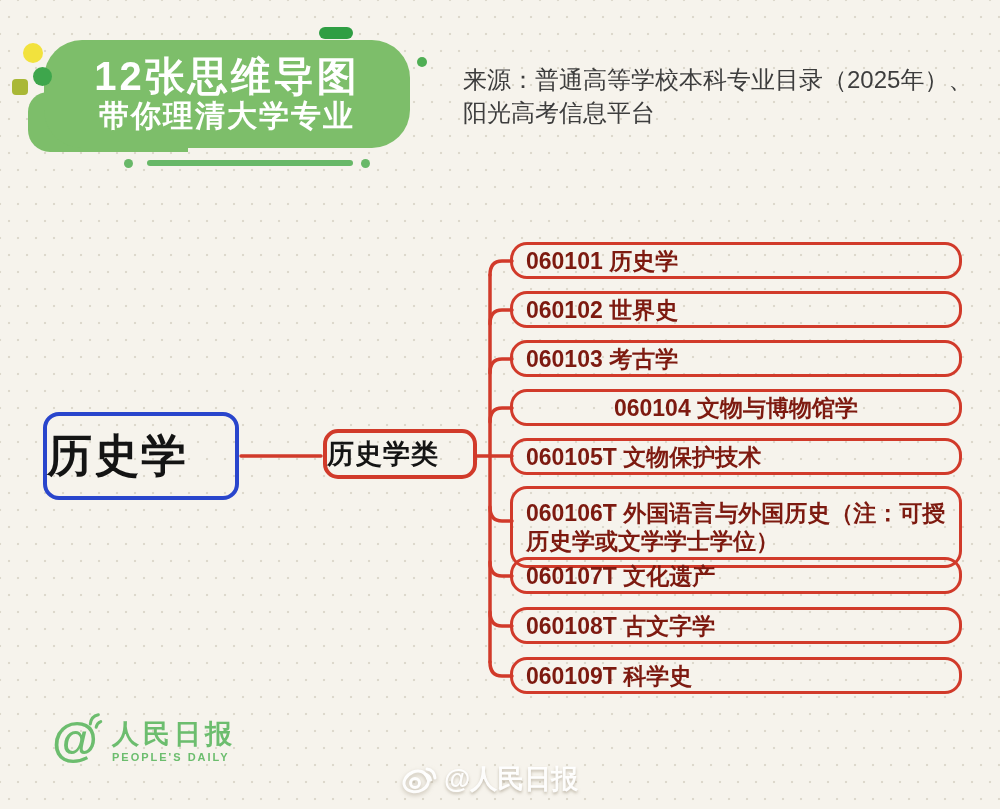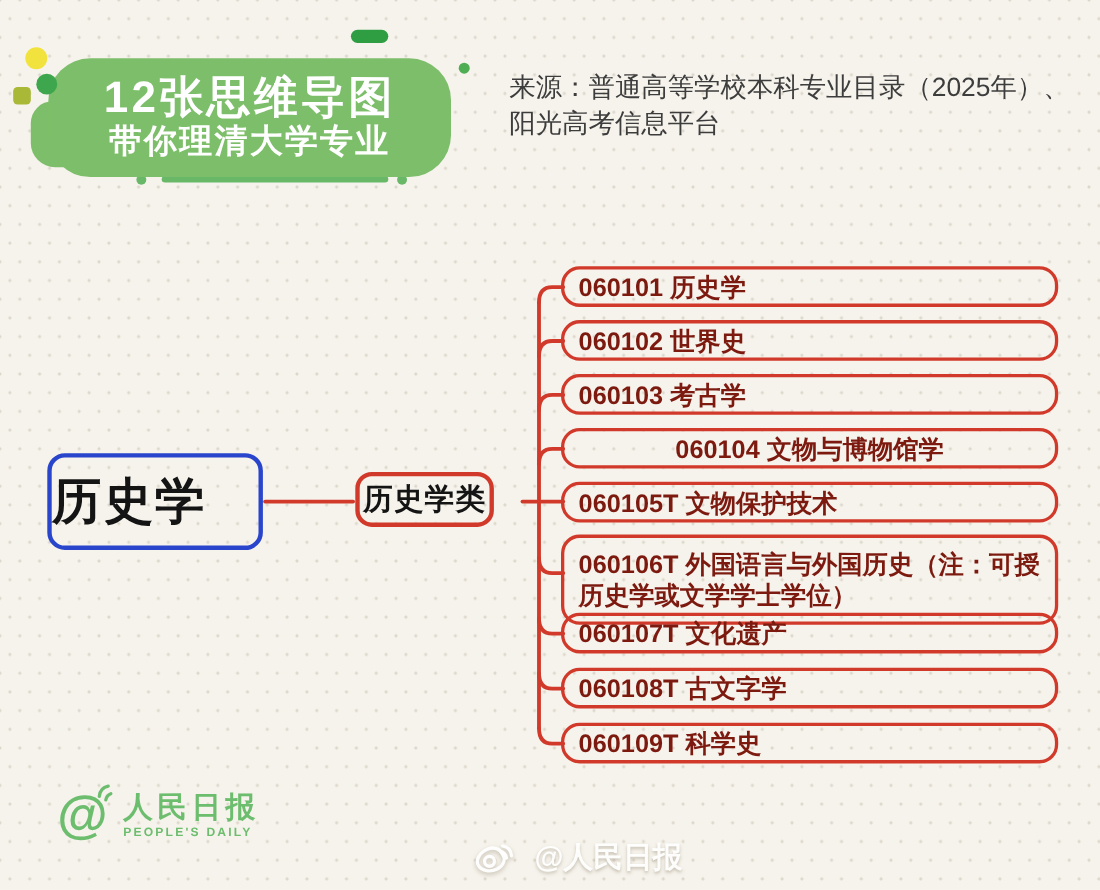--- a/index.html
+++ b/index.html
@@ -10,21 +10,21 @@
     background-image:
       radial-gradient(circle, #ddd8cc 1.2px, transparent 1.6px),
       radial-gradient(circle, #ddd8cc 1.2px, transparent 1.6px);
     background-size:18px 34px, 18px 34px;
     background-position:0 0, 9px 17px;
   }
   .abs{ position:absolute; }
 
   
   .badge-main{
-    left:44px; top:53px; width:366px; height:108px;
+    left:44px; top:40px; width:366px; height:108px;
     background:#7dbe6a; border-radius:38px;
     display:flex; flex-direction:column; align-items:center; justify-content:center;
     color:#ffffff; z-index:2;
   }
   .badge-step{
     left:28px; top:92px; width:160px; height:60px;
     background:#7dbe6a; border-radius:20px 0 0 22px; z-index:1;
   }
   .badge-line1{ font-size:40px; font-weight:bold; letter-spacing:3px; line-height:44px; }
   .badge-line2{ font-size:30px; font-weight:bold; letter-spacing:2px; line-height:36px; }
@@ -44,23 +44,22 @@
   
   #connectors{ left:0; top:0; z-index:1; }
   .node{ display:flex; align-items:center; background:transparent; z-index:2; }
   .root-node{
     left:43px; top:412px; width:196px; height:88px;
     border:4px solid #2945cc; border-radius:16px;
     justify-content:flex-start;
     font-size:45px; font-weight:bold; color:#141414; letter-spacing:2px;
   }
   .hub-node{
-    left:323px; top:429px; width:126px; height:50px;
+    left:323px; top:429px; width:154px; height:50px;
     border:4px solid #d13a2a; border-radius:15px;
-    justify-content:center;
     font-size:27px; font-weight:bold; color:#141414; letter-spacing:1px;
   }
   .major-node{
     left:510px; width:452px;
     border:3px solid #d13a2a; border-radius:17px;
     padding:0 13px;
     font-size:23px; font-weight:bold; color:#7d1a10;
     line-height:28px;
   }
 
@@ -68,21 +67,21 @@
   .logo{ left:52px; top:712px; display:flex; align-items:center; color:#6cbd6e; z-index:2;}
   .logo-mark{ position:relative; width:52px; height:58px; }
   .logo-at{ position:absolute; left:0; top:2px; font-size:47px; font-weight:bold; line-height:52px;}
   .logo-waves{ position:absolute; left:34px; top:-2px; }
   .logo-text{ margin-left:8px; }
   .logo-cn{ font-size:27px; font-weight:bold; letter-spacing:4px; line-height:30px;}
   .logo-en{ font-size:11px; font-weight:bold; letter-spacing:2px; margin-top:2px;}
 
   
   .watermark{
-    left:430px; top:761px; display:flex; align-items:flex-start; gap:16px;
+    left:400px; top:761px; display:flex; align-items:flex-start; gap:4px;
     color:rgba(255,255,255,0.95);
     text-shadow:0 2px 3px rgba(150,138,115,0.5);
     font-size:27px; font-weight:bold; z-index:2;
   }
   .wm-icon{ filter:drop-shadow(0 2px 2px rgba(150,138,115,0.5)); }
 </style>
 </head>
 <body>
 
 <div class="canvas">

